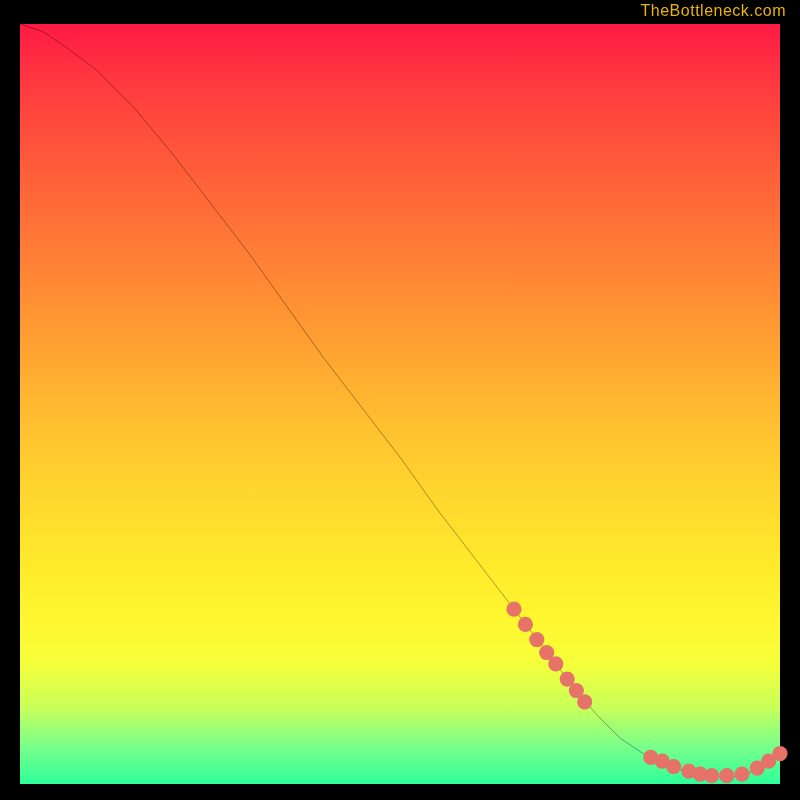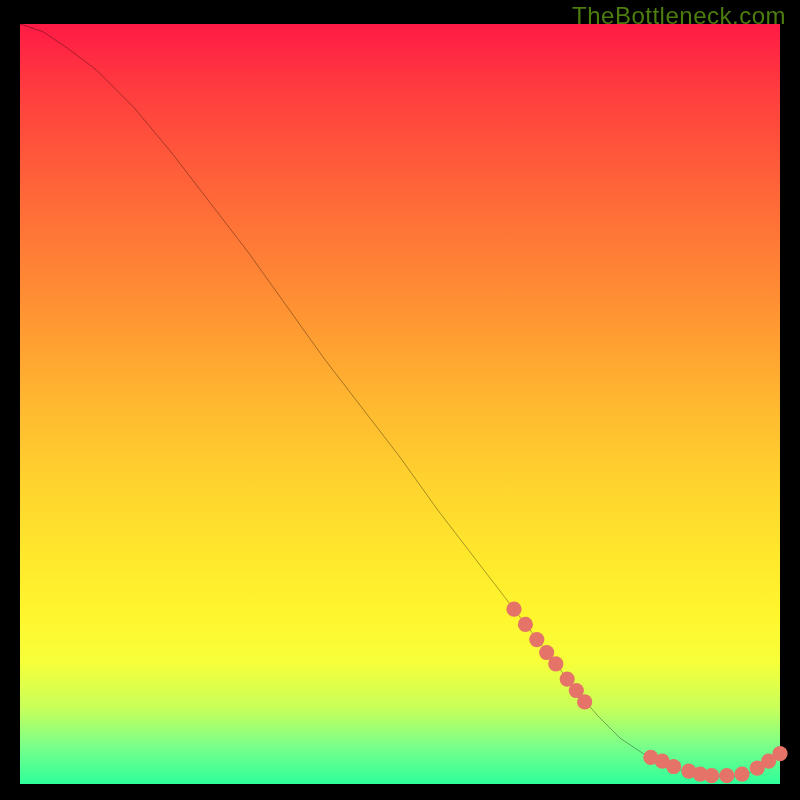--- a/index.html
+++ b/index.html
@@ -8,22 +8,22 @@
     position: relative;
     width: 800px;
     height: 800px;
     background: #000;
   }
   .watermark {
     position: absolute;
     top: 2px;
     right: 14px;
     font-family: Arial, Helvetica, sans-serif;
-    font-size: 24px;
-    color: #4d7c0f;
+    font-size: 16px;
+    color: #eab308;
     letter-spacing: 0.5px;
     z-index: 10;
   }
   .plot-area {
     position: absolute;
     left: 20px;
     top: 24px;
     width: 760px;
     height: 760px;
   }

